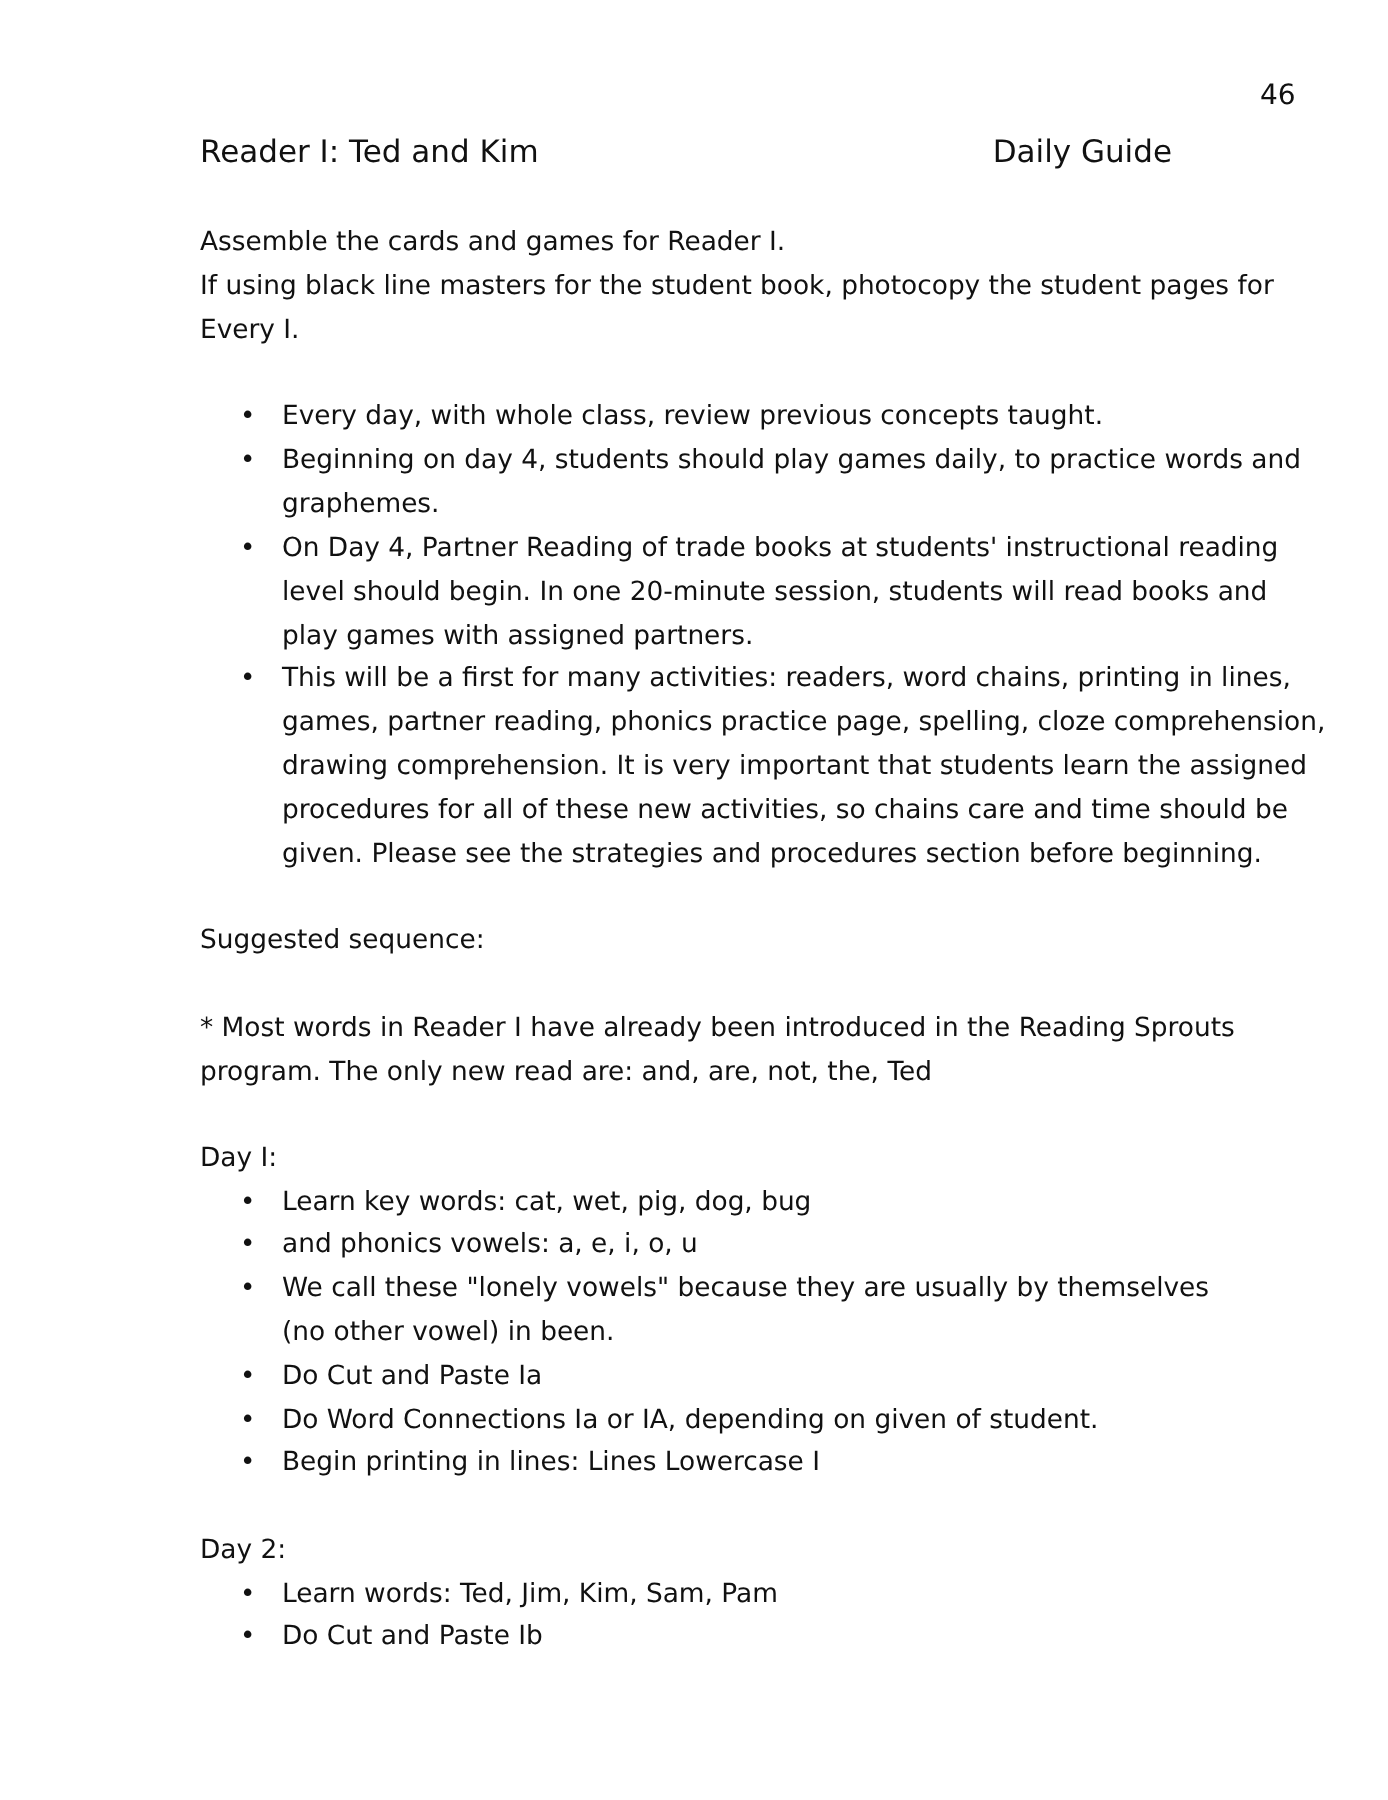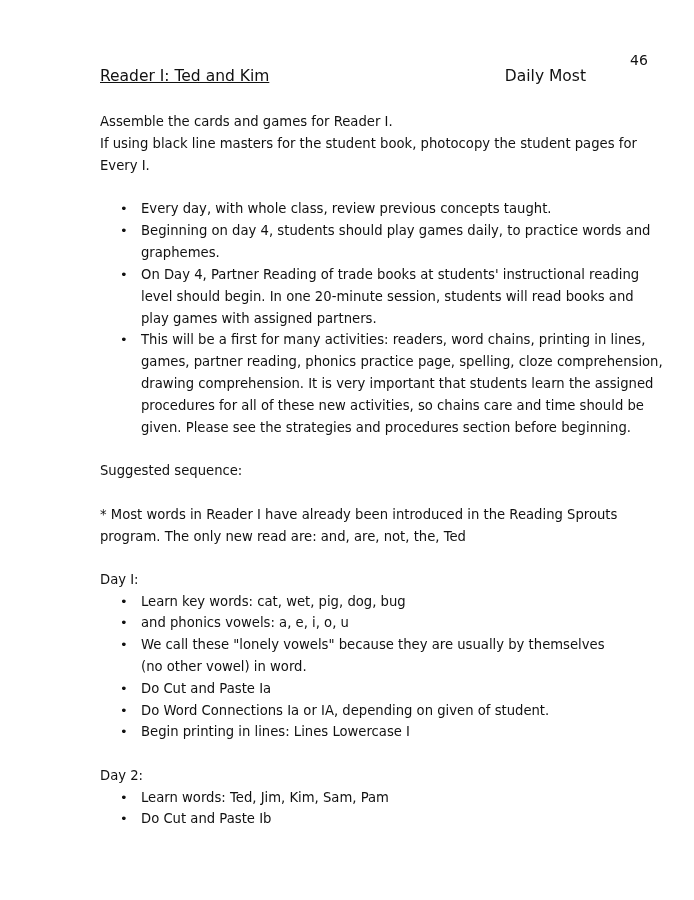--- a/index.html
+++ b/index.html
@@ -11,32 +11,32 @@
       width: 694px;
       height: 900px;
       position: relative;
       overflow: hidden;
       font-family: "DejaVu Sans", sans-serif;
       color: #111111;
       font-size: 13.2px;
     }
     .page-number {
       position: absolute;
-      top: 52px;
+      top: 40px;
       left: 630px;
       font-size: 14px;
     }
     .header {
       position: absolute;
       top: 67px;
       left: 100px;
       width: 486px;
       font-size: 15.5px;
     }
-    .header .title { position: absolute; left: 0; top: 0; white-space: nowrap; text-decoration: underline; }
+    .header .title { position: absolute; left: 0; top: 0; white-space: nowrap; }
     .header .guide { position: absolute; right: 0; top: 0; white-space: nowrap; }
 
     .line {
       position: absolute;
       left: 100px;
       white-space: nowrap;
       line-height: 20px;
     }
     .bullet-line {
       position: absolute;
@@ -53,21 +53,21 @@
   </style>
 </head>
 <body>
 
 <div>
 
   <div class="page-number">46</div>
 
   <div class="header">
     <span class="title">Reader I: Ted and Kim</span>
-    <span class="guide">Daily Most</span>
+    <span class="guide">Daily Guide</span>
   </div>
 
   <div class="line" style="top:112px">Assemble the cards and games for Reader I.</div>
   <div class="line" style="top:134px">If using black line masters for the student book, photocopy the student pages for</div>
   <div class="line" style="top:156px">Every I.</div>
 
   <span class="bullet-dot" style="top:199px">•</span>
   <div class="bullet-line" style="top:199px">Every day, with whole class, review previous concepts taught.</div>
 
   <span class="bullet-dot" style="top:221px">•</span>
@@ -94,21 +94,21 @@
   <div class="line" style="top:570px">Day I:</div>
 
   <span class="bullet-dot" style="top:592px">•</span>
   <div class="bullet-line" style="top:592px">Learn key words:  cat, wet, pig, dog, bug</div>
 
   <span class="bullet-dot" style="top:613px">•</span>
   <div class="bullet-line" style="top:613px">and phonics vowels:  a,    e,    i,    o,    u</div>
 
   <span class="bullet-dot" style="top:635px">•</span>
   <div class="bullet-line" style="top:635px">We call these "lonely vowels" because they are usually by themselves</div>
-  <div class="bullet-line" style="top:657px">(no other vowel) in word.</div>
+  <div class="bullet-line" style="top:657px">(no other vowel) in been.</div>
 
   <span class="bullet-dot" style="top:679px">•</span>
   <div class="bullet-line" style="top:679px">Do Cut and Paste Ia</div>
 
   <span class="bullet-dot" style="top:701px">•</span>
   <div class="bullet-line" style="top:701px">Do Word Connections Ia or IA, depending on given of student.</div>
 
   <span class="bullet-dot" style="top:722px">•</span>
   <div class="bullet-line" style="top:722px">Begin printing in lines: Lines Lowercase I</div>
 

